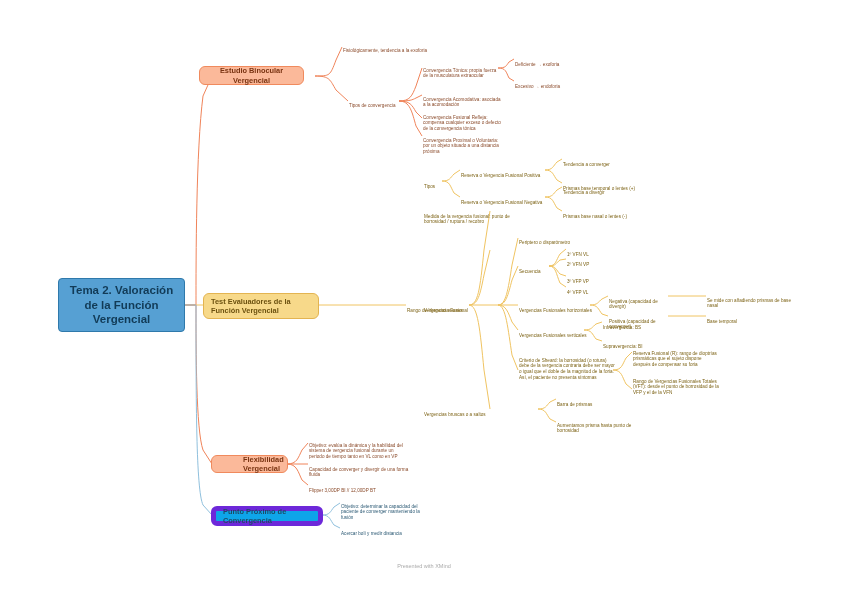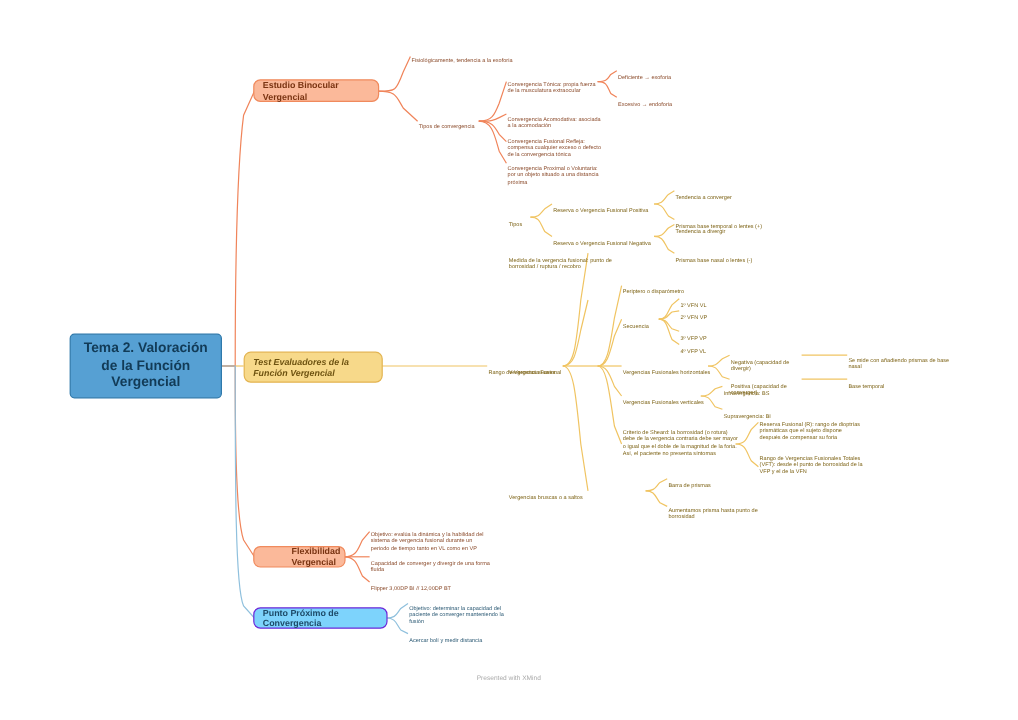--- a/index.html
+++ b/index.html
@@ -60,22 +60,22 @@
     background: #fbb99a;
     border: 1px solid #f08a5d;
     color: #7a3412;
   }
   .topic.yellow {
     background: #f7d98a;
     border: 1px solid #e3b451;
     color: #6d5210;
   }
   .topic.blue {
-    background: #7dd3fc;
-    border: 1px solid #6d28d9;
+    background: #0ea5e9;
+    border: 5px solid #6d28d9;
     color: #1d4a68;
   }
   
   .leaf {
     font-size: 4.6px;
     letter-spacing: 0.02px;
     padding: 0;
   }
   .leaf.o { color: #8a4a2a; }
   .leaf.y { color: #7d6316; }
@@ -163,21 +163,21 @@
 
       <path d="M322,515 C330,515 330,512 334,507 L340,503" stroke="#8fc0dd"></path>
       <path d="M322,515 C330,515 330,520 334,525 L340,528" stroke="#8fc0dd"></path>
     </g>
   </svg>
 
   <div class="node root" style="left:58px; top:278px; width:127px; height:54px;">
     <span>Tema 2. Valoración de la Función Vergencial</span>
   </div>
 
-  <div class="node topic orange" style="left:211px; top:66px; width:105px; height:19px;">
+  <div class="node topic orange" style="left:199px; top:66px; width:105px; height:19px;text-align:center;">
     <span>Estudio Binocular Vergencial</span>
   </div>
 
   <div class="node leaf o" style="left:343px; top:42px; width:120px;">
     <span>Fisiológicamente, tendencia a la exoforia</span>
   </div>
 
   <div class="node leaf o" style="left:349px; top:97px; width:52px;">
     <span>Tipos de convergencia</span>
   </div>
@@ -195,21 +195,21 @@
   <div class="node leaf o" style="left:423px; top:91px; width:78px;">
     <span>Convergencia Acomodativa: asociada a la acomodación</span>
   </div>
   <div class="node leaf o" style="left:423px; top:109px; width:78px;">
     <span>Convergencia Fusional Refleja: compensa cualquier exceso o defecto de la convergencia tónica</span>
   </div>
   <div class="node leaf o" style="left:423px; top:132px; width:82px;">
     <span>Convergencia Proximal o Voluntaria: por un objeto situado a una distancia próxima</span>
   </div>
 
-  <div class="node topic yellow" style="left:203px; top:293px; width:116px; height:26px;font-style:italic;">
+  <div class="node topic yellow" style="left:203px; top:293px; width:116px; height:26px;">
     <span>Test Evaluadores de la Función Vergencial</span>
   </div>
 
   <div class="node leaf y" style="left:407px; top:302px; width:64px;">
     <span>Rango de Vergencia Fusional</span>
   </div>
 
   <div class="node leaf y" style="left:424px; top:178px; width:20px;">
     <span>Tipos</span>
   </div>

